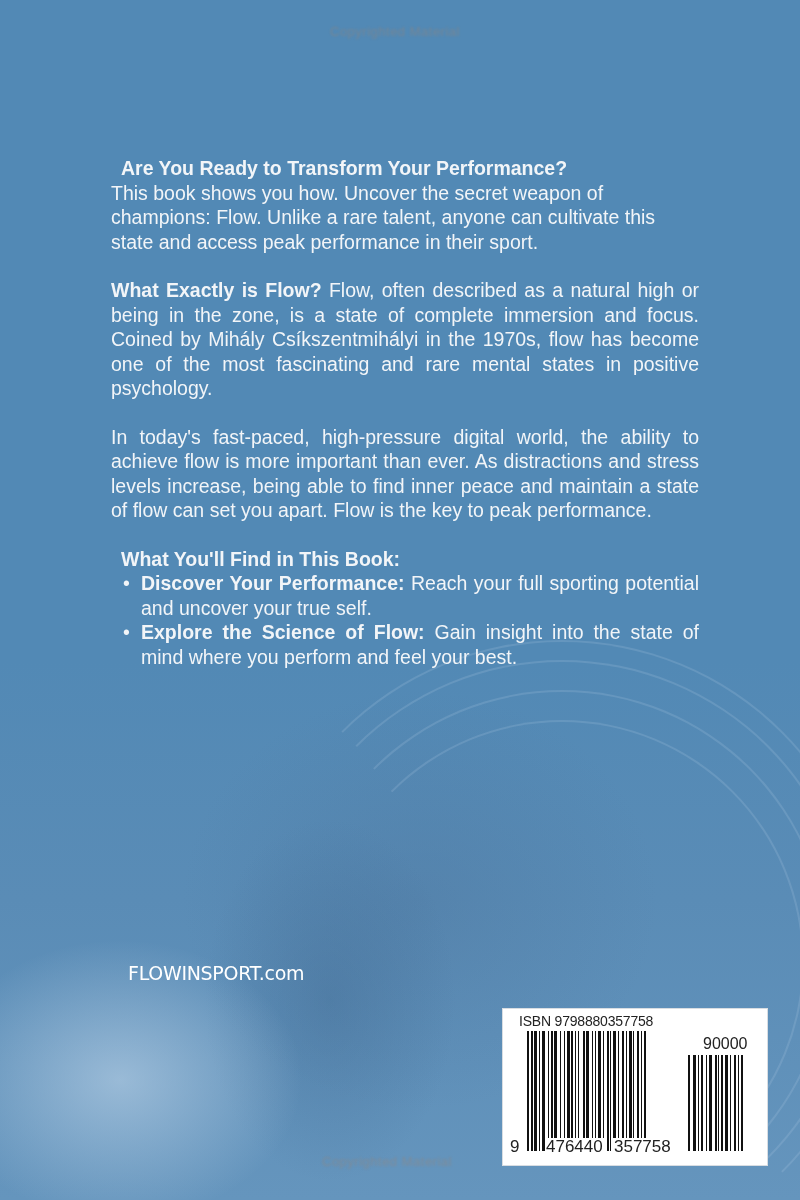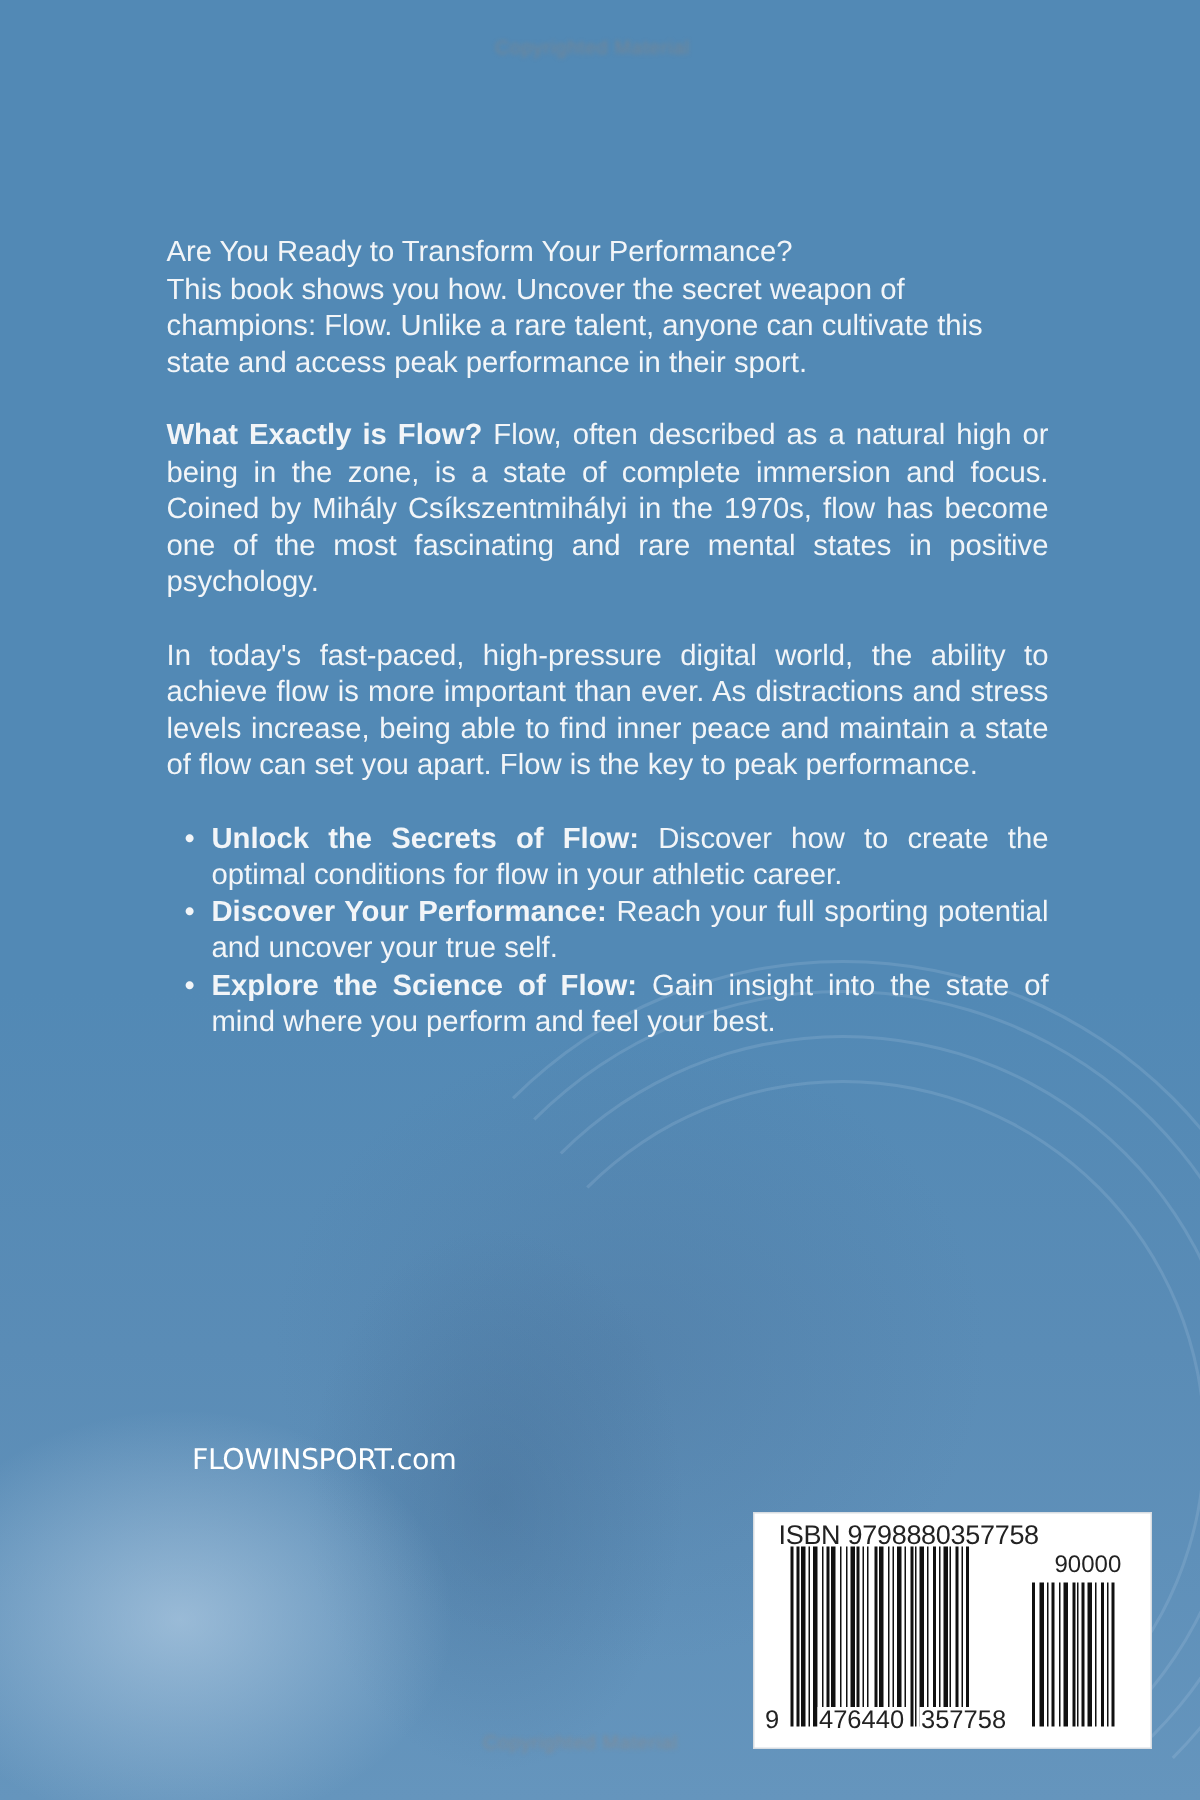--- a/index.html
+++ b/index.html
@@ -27,38 +27,38 @@
       position: absolute; color: rgba(160,130,110,0.45);
       font-size: 13px; filter: blur(1.3px); letter-spacing: 0.5px;
     }
     .text-block {
       position: absolute; left: 111px; top: 156px; width: 588px;
       color: #f2f5f8; font-size: 19.5px; line-height: 24.5px;
       font-family: "Liberation Sans Narrow", "Liberation Sans", sans-serif;
     }
     .text-block p { margin: 0 0 24px 0; text-align: justify; }
     .text-block b { font-weight: bold; }
-    .heading { display: block; font-weight: normal; }
+    .heading { display: block; font-weight: bold; margin-left: 10px; }
     ul.features { margin: 0; padding: 0 0 0 30px; list-style: none; }
     ul.features li { position: relative; text-align: justify; }
     ul.features li::before {
       content: "•"; position: absolute; left: -18px; top: 0;
     }
     .site {
       position: absolute; left: 128px; top: 962px;
       color: #ffffff; font-weight: normal; font-size: 19px; letter-spacing: -0.3px;
       font-family: "DejaVu Sans", sans-serif;
     }
     .barcode-box {
       position: absolute; left: 502px; top: 1008px; width: 266px; height: 158px;
       background: #ffffff; border: 1px solid #d8dde2; box-sizing: border-box;
     }
     .isbn-label {
       position: absolute; left: 16px; top: 4px;
-      font-size: 18px; color: #222; letter-spacing: -0.2px;
+      font-size: 14px; color: #222; letter-spacing: -0.2px;
     }
     .bars-main {
       position: absolute; left: 24px; top: 22px; width: 150px; height: 120px;
       display: flex; align-items: flex-start;
     }
     .bars-addon {
       position: absolute; left: 185px; top: 46px; width: 73px; height: 96px;
       display: flex; align-items: flex-start;
     }
     .bar { background: #111; height: 100%; }
@@ -89,22 +89,22 @@
     <span>This book shows you how. Uncover the secret weapon of champions: Flow. Unlike a rare talent, anyone can cultivate this state and access peak performance in their sport.</span>
   </p>
   <p>
     <b>What Exactly is Flow?</b>
     <span>Flow, often described as a natural high or being in the zone, is a state of complete immersion and focus. Coined by Mihály Csíkszentmihályi in the 1970s, flow has become one of the most fascinating and rare mental states in positive psychology.</span>
   </p>
   <p>
     <span>In today's fast-paced, high-pressure digital world, the ability to achieve flow is more important than ever. As distractions and stress levels increase, being able to find inner peace and maintain a state of flow can set you apart. Flow is the key to peak performance.</span>
   </p>
   <div>
+    <span class="heading">What You'll Find in This Book:</span>
     <ul class="features">
-      <li><b>Unlock the Secrets of Flow:</b> <span>Discover how to create the optimal conditions for flow in your athletic career.</span></li>
       <li><b>Discover Your Performance:</b> <span>Reach your full sporting potential and uncover your true self.</span></li>
       <li><b>Explore the Science of Flow:</b> <span>Gain insight into the state of mind where you perform and feel your best.</span></li>
     </ul>
   </div>
 </div>
 
 <div class="site">FLOWINSPORT.com</div>
 
 <div class="watermark" style="left:322px;top:1154px;">Copyrighted Material</div>
 

